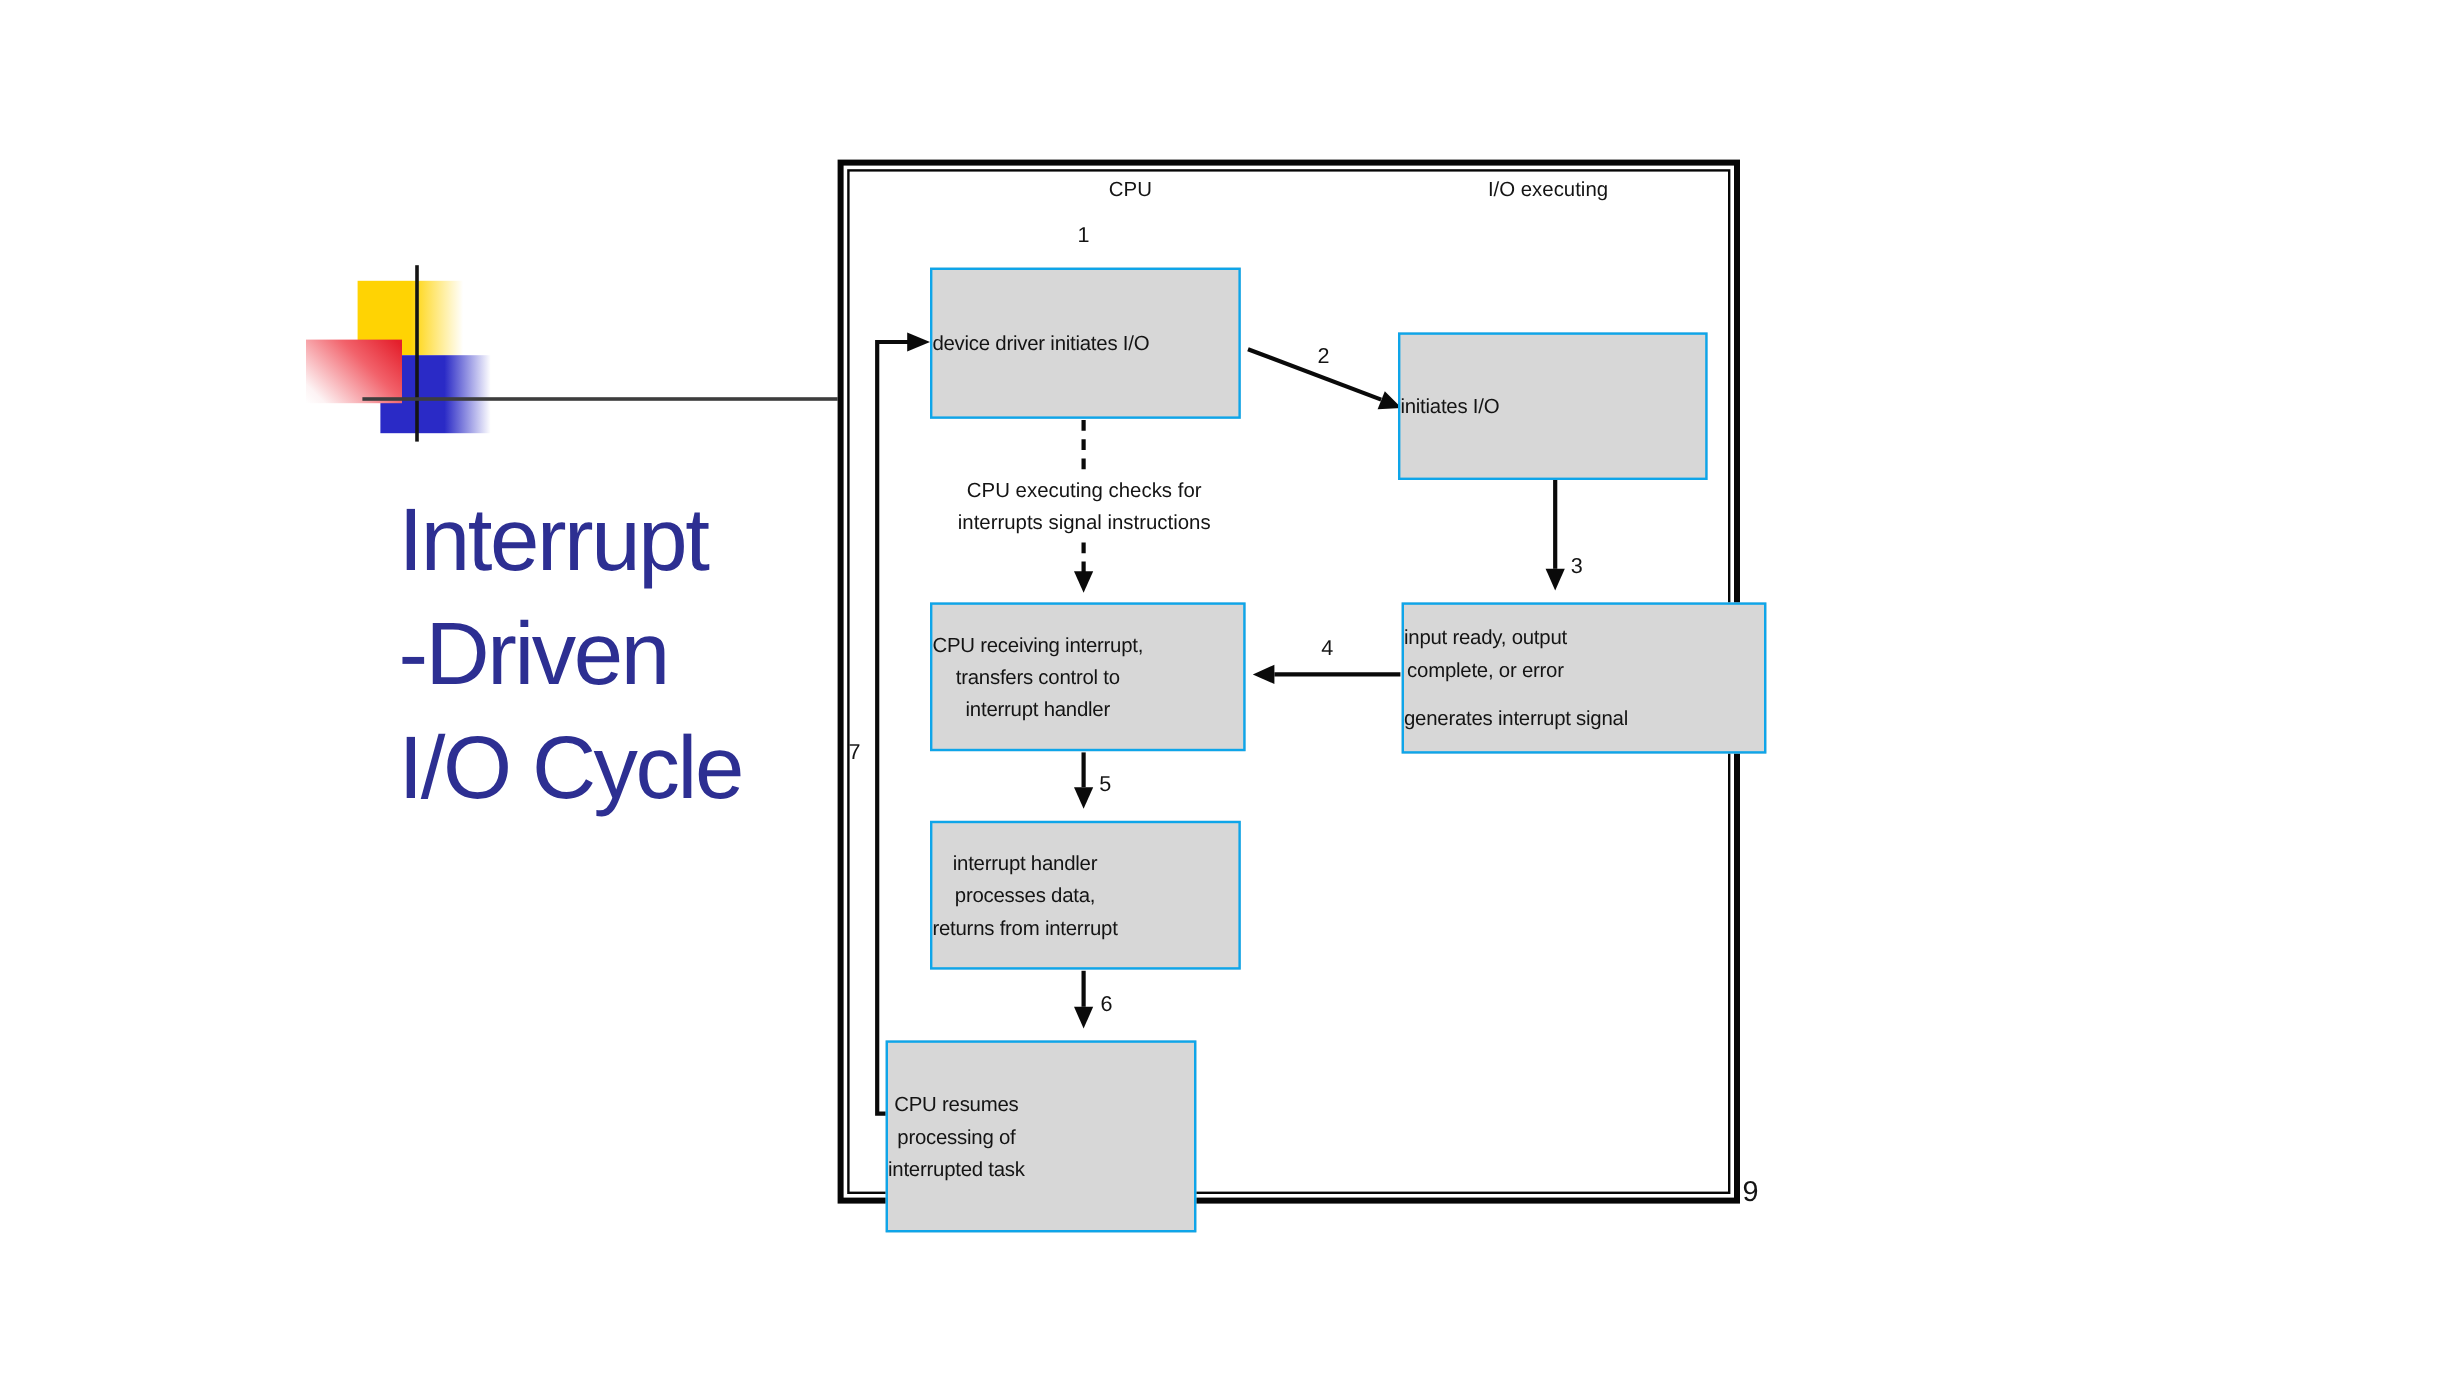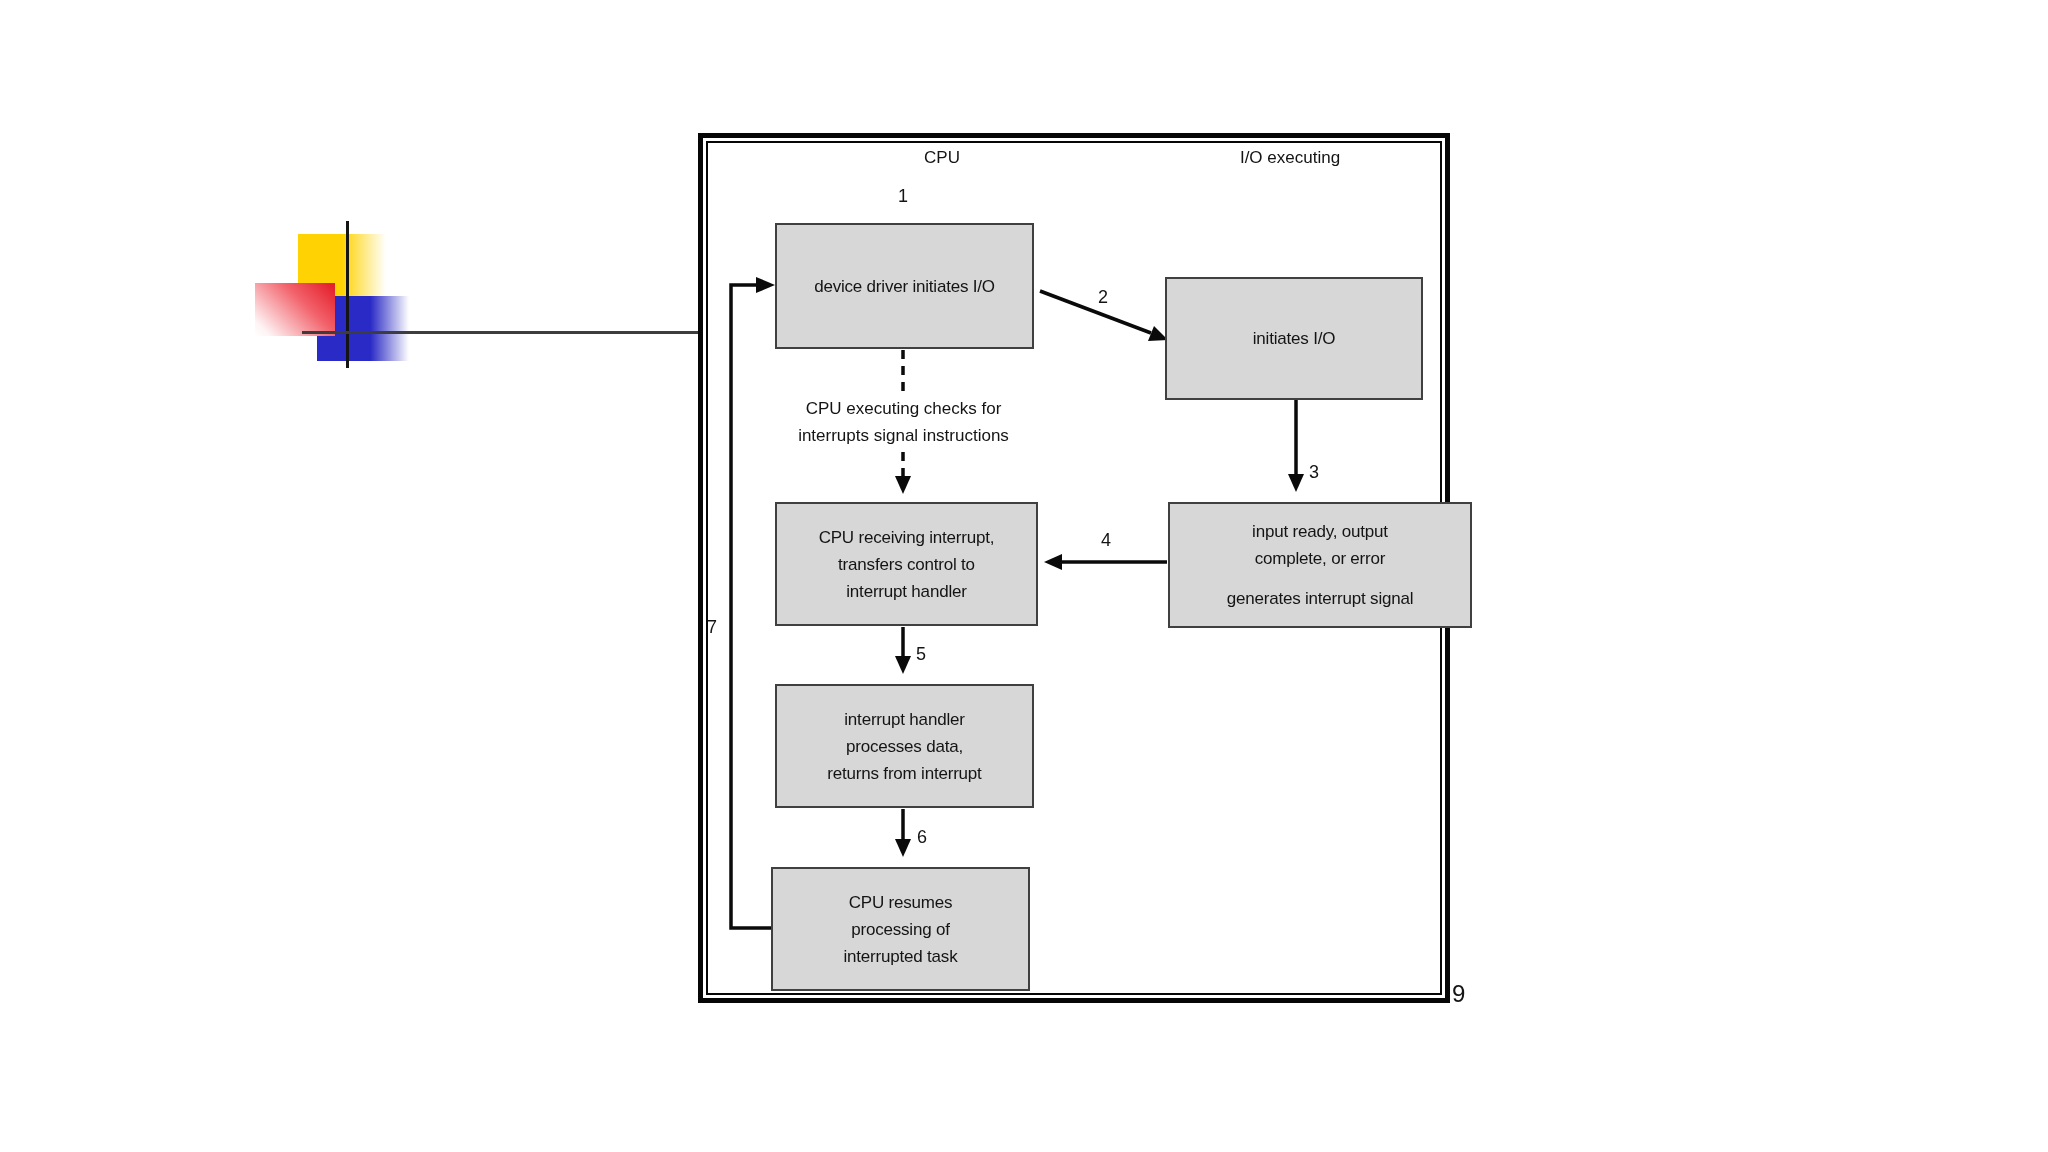--- a/index.html
+++ b/index.html
@@ -28,49 +28,52 @@
 
   
   .col-label,.step,.annotation,.page-num{position:absolute;color:#141414;}
   .col-label{transform:translate(-50%,-50%);font-size:17px;}
   .step{transform:translate(-50%,-50%);font-size:18px;}
   .annotation{left:740px;top:395px;width:327px;text-align:center;
     font-size:17px;line-height:27px;white-space:pre-line;}
   .page-num{left:1452px;top:980px;font-size:24px;}
 
   
-  .box{position:absolute;background:#d7d7d7;border:2px solid #404040;box-sizing:border-box;
-    display:flex;flex-direction:column;align-items:center;justify-content:center;}
+  .box{position:absolute;background:#d7d7d7;border:2px solid #0ea5e9;box-sizing:border-box;
+    display:flex;flex-direction:column;align-items:flex-start;justify-content:center;}
   .box::before{content:"";position:absolute;inset:-11px -10px 11px 10px;z-index:-1;
     background:linear-gradient(90deg,#f0f0f0 0%,#c7c7c7 40%,#9a9a9a 70%,#636363 100%);}
   .box-text{white-space:pre-line;text-align:center;font-size:17px;line-height:27px;
     color:#141414;letter-spacing:-0.2px;}
   .box-text.gap{margin-top:13px;}
   .b1{left:775px;top:223px;width:259px;height:126px;}
   .b2{left:775px;top:502px;width:263px;height:124px;}
   .b3{left:775px;top:684px;width:259px;height:124px;}
-  .b4{left:771px;top:867px;width:259px;height:124px;}
+  .b4{left:738px;top:867px;width:259px;height:160px;}
   .r1{left:1165px;top:277px;width:258px;height:123px;}
   .r2{left:1168px;top:502px;width:304px;height:126px;}
 
   .arrows{position:absolute;left:0;top:0;pointer-events:none;}
 </style>
 </head>
 <body>
 
 <div class="slide">
 
   <div>
     <div class="decor sq-yellow"></div>
     <div class="decor sq-blue"></div>
     <div class="decor sq-red"></div>
     <div class="decor decor-vline"></div>
     <div class="decor decor-hline"></div>
   </div>
 
+  <div class="title">Interrupt
+-Driven
+I/O Cycle</div>
 
   <div class="frame">
     <div class="frame-inner"></div>
   </div>
 
   <div class="col-label" style="left:942px;top:158px;">CPU</div>
   <div class="col-label" style="left:1290px;top:158px;">I/O executing</div>
 
   <svg class="arrows" width="2048" height="1152" viewBox="0 0 2048 1152">
     <g stroke="#0a0a0a" stroke-width="3.5" fill="none">

